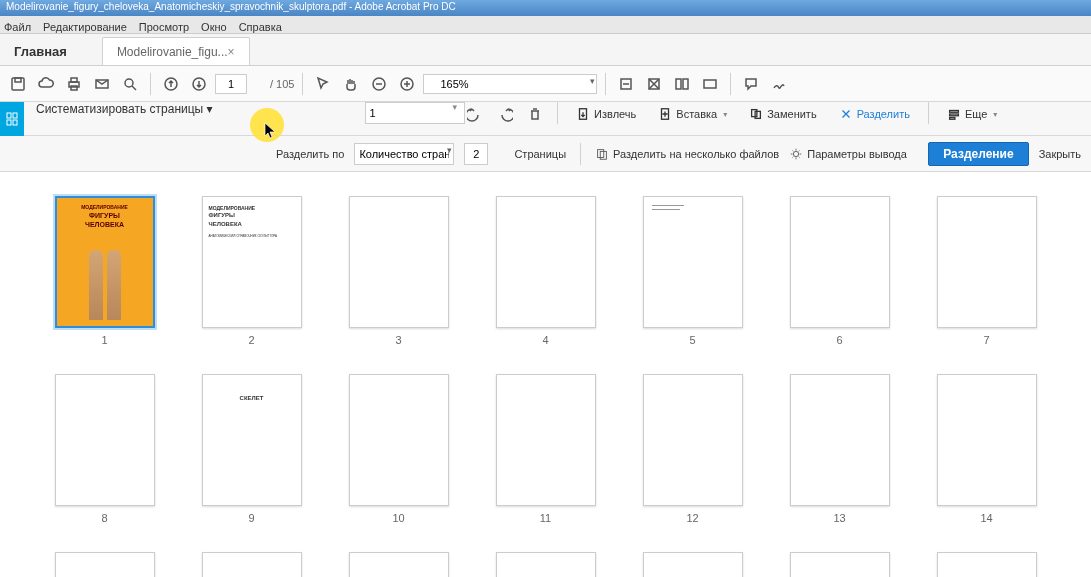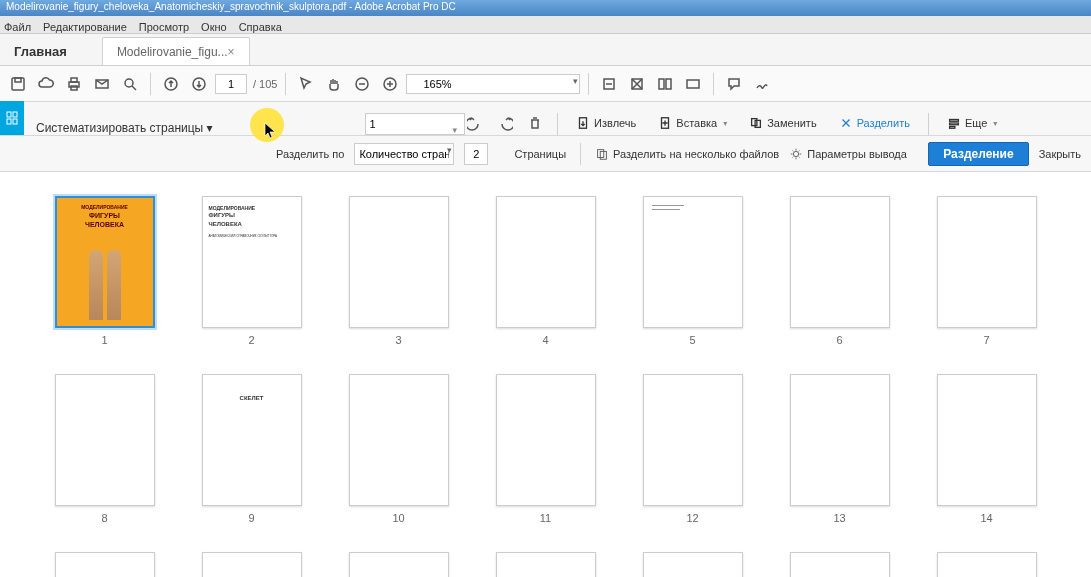--- a/index.html
+++ b/index.html
@@ -14,26 +14,26 @@
 .tab.home { font-weight: 600; }
 .tab.inst { color: #333; }
 .tab.doc { background: #fff; border-top: 1px solid #d0d0d0; border-left: 1px solid #d0d0d0; border-right: 1px solid #d0d0d0; border-radius: 2px 2px 0 0; font-size: 12px; color: #666; }
 .tab .close-x { color: #888; font-size: 12px; }
 
 .toolbar { height: 36px; background: #fafafa; border-bottom: 1px solid #d8d8d8; display: flex; align-items: center; padding: 0 6px; gap: 4px; }
 .ticon { width: 24px; height: 24px; display: flex; align-items: center; justify-content: center; color: #555; cursor: pointer; border-radius: 2px; }
 .ticon svg { width: 16px; height: 16px; stroke: currentColor; fill: none; stroke-width: 1.5; }
 .sep { width: 1px; height: 22px; background: #d0d0d0; margin: 0 4px; }
 .pagefield { width: 32px; height: 20px; border: 1px solid #ccc; text-align: center; font-size: 11px; }
-.pagecount { font-size: 11px; color: #666; margin-left: 2px; }
+.pagecount { font-size: 11px; color: #666; margin-left: 19px; }
 .zoomsel { height: 20px; border: 1px solid #ccc; font-size: 11px; padding: 0 14px 0 16px; background: #fff; appearance: none; position: relative; }
 .zoomwrap { position: relative; }
 .zoomwrap::after { content: "▾"; position: absolute; right: 3px; top: 2px; font-size: 9px; color: #666; pointer-events: none; }
 
-.orgbar { height: 34px; background: #f7f7f7; border-bottom: 1px solid #d8d8d8; display: flex; align-items: flex-end; padding: 0 0 0 0; gap: 6px; }
+.orgbar { height: 34px; background: #f7f7f7; border-bottom: 1px solid #d8d8d8; display: flex; align-items: flex-start; padding: 0 0 0 0; gap: 6px; }
 .orgbar .orgicon { width: 24px; height: 34px; background: #00a6e0; display: flex; align-items: center; justify-content: center; color: #fff; }
 .orgbar .orgtitle { font-size: 12px; color: #333; padding: 0 6px; cursor: pointer; }
 .orgbar .pagebig { width: 100px; height: 22px; border: 1px solid #ccc; font-size: 11px; padding: 0 4px; margin-left: 140px; }
 .toolbtn { height: 24px; display: flex; align-items: center; gap: 4px; padding: 0 8px; font-size: 11px; color: #333; cursor: pointer; border-radius: 2px; }
 .toolbtn svg { width: 14px; height: 14px; stroke: currentColor; fill: none; stroke-width: 1.5; }
 .toolbtn.split { color: #1e7fd6; }
 .toolbtn .caret { font-size: 8px; color: #888; margin-left: 2px; }
 .spacer-flex { flex: 1; }
 
 .splitbar { height: 36px; background: #f7f7f7; border-bottom: 1px solid #d8d8d8; display: flex; align-items: center; padding: 0 10px; gap: 10px; }

